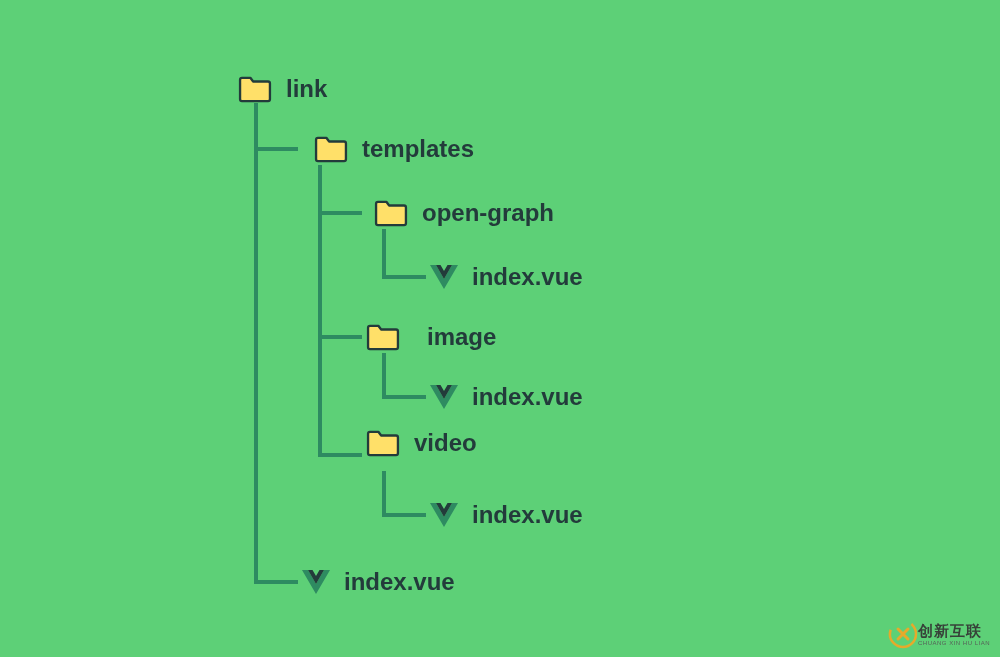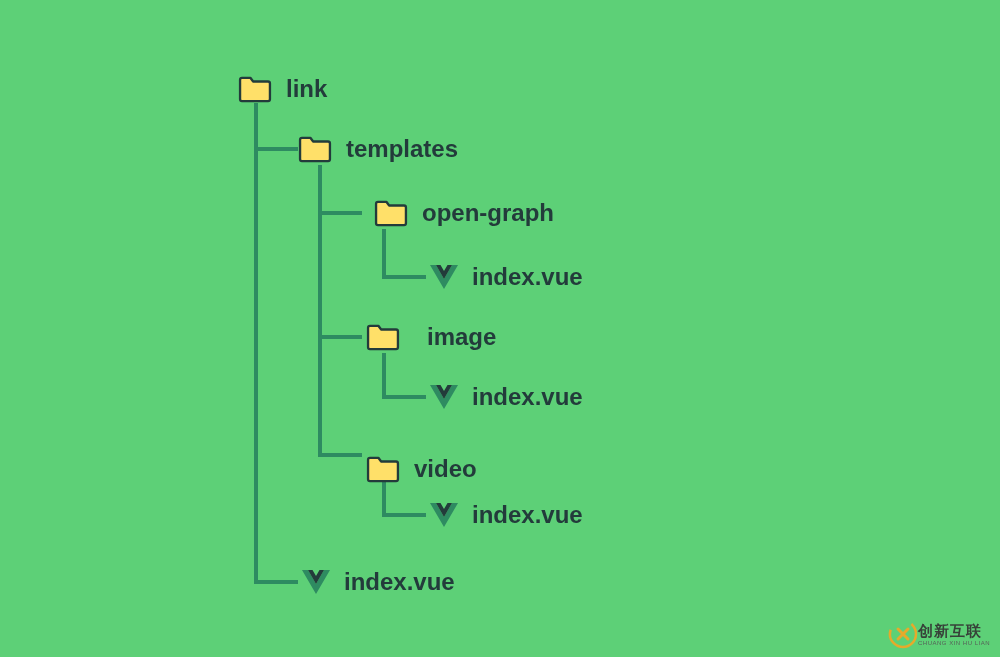--- a/index.html
+++ b/index.html
@@ -113,21 +113,21 @@
   <div class="conn v" style="left:144px; top:396px; height:42px;"></div>
   <div class="conn h" style="left:144px; top:438px; width:44px;"></div>
 
   <div class="node" style="left:0px; top:0px;">
     <svg class="folder-icon" viewBox="0 0 36 30">
         <use href="#folder-sym"></use>
       </svg>
     <span class="label">link</span>
   </div>
 
-  <div class="node" style="left:60px; top:60px;">
+  <div class="node" style="left:76px; top:60px;">
     <svg class="folder-icon" viewBox="0 0 36 30">
         <use href="#folder-sym"></use>
       </svg>
     <span class="label">templates</span>
   </div>
 
   <div class="node" style="left:136px; top:124px;">
     <svg class="folder-icon" viewBox="0 0 36 30">
         <use href="#folder-sym"></use>
       </svg>
@@ -148,21 +148,21 @@
     <span class="label">image</span>
   </div>
 
   <div class="node" style="left:192px; top:308px;">
     <svg class="vue-icon" viewBox="0 0 28 24">
         <use href="#vue-sym"></use>
       </svg>
     <span class="label">index.vue</span>
   </div>
 
-  <div class="node" style="left:128px; top:380px;">
+  <div class="node" style="left:128px; top:354px;">
     <svg class="folder-icon" viewBox="0 0 36 30">
         <use href="#folder-sym"></use>
       </svg>
     <span class="label">video</span>
   </div>
 
   <div class="node" style="left:192px; top:426px;">
     <svg class="vue-icon" viewBox="0 0 28 24">
         <use href="#vue-sym"></use>
       </svg>

